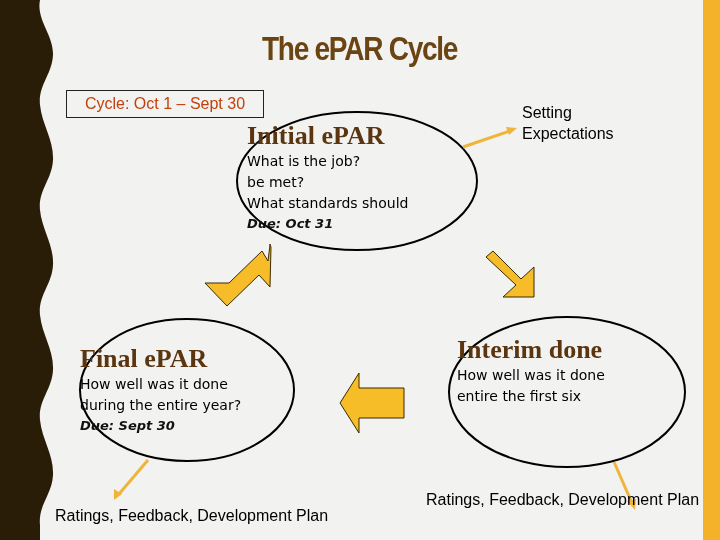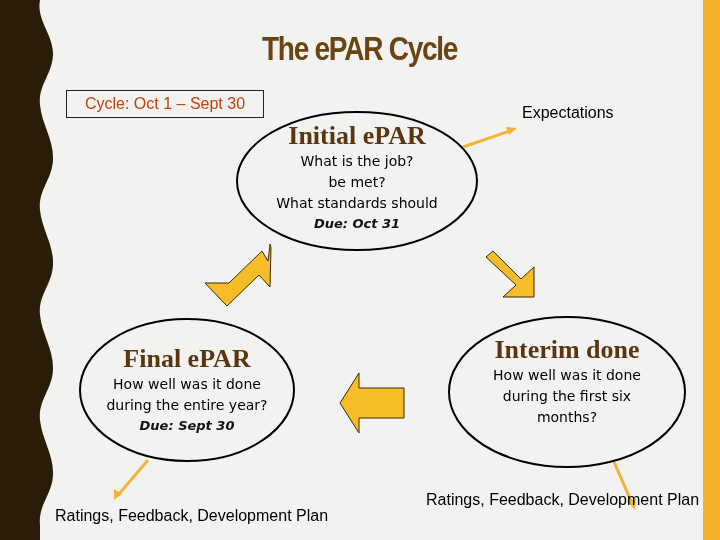--- a/index.html
+++ b/index.html
@@ -1,21 +1,21 @@
 <!DOCTYPE html>
 <html><head>
 <meta charset="utf-8">
 <style>
   html, body { margin:0; padding:0; }
   body { width:720px; height:540px; position:relative; overflow:hidden; background:#f2f2f0; font-family:"Liberation Sans", sans-serif; }
   .abs { position:absolute; }
   #bg-svg { position:absolute; left:0; top:0; width:720px; height:540px; }
   .title { left:0; width:720px; top:30px; text-align:center; font-family:"Liberation Sans", sans-serif; font-weight:bold; font-size:33px; letter-spacing:-1.5px; color:#6b4413; transform:scaleX(0.85); transform-origin:357px 0; }
   .cycle-box { left:66px; top:90px; width:196px; height:26px; border:1px solid #222; background:#f2f2f0; font-size:16px; line-height:26px; text-align:center; color:#c2410c; }
-  .ell-text { position:absolute; text-align:center; color:#000; }
+  .ell-text { position:absolute; text-align:left; color:#000; }
   .ell-title { font-family:"Liberation Serif", serif; font-weight:bold; font-size:26px; color:#5a3510; line-height:30px; }
   .ell-body { font-family:"DejaVu Sans", sans-serif; font-size:14px; line-height:21px; }
   .ell-due { font-family:"DejaVu Sans", sans-serif; font-size:13px; font-weight:bold; font-style:italic; line-height:20px; color:#111; }
   .label { font-size:16px; line-height:21px; color:#000; }
 </style>
 </head>
 <body>
 
 <svg id="bg-svg" viewBox="0 0 720 540">
 
@@ -60,25 +60,25 @@
 <div class="ell-text" style="left:80px; top:344px; width:214px;">
   <div class="ell-title">Final ePAR</div>
   <div class="ell-body">How well was it done</div>
   <div class="ell-body">during the entire year?</div>
   <div class="ell-due">Due: Sept 30</div>
 </div>
 
 <div class="ell-text" style="left:457px; top:335px; width:220px;">
   <div class="ell-title">Interim done</div>
   <div class="ell-body">How well was it done</div>
-  <div class="ell-body">during the first six</div>
-  <div class="ell-body">months?</div>
+  <div class="ell-body">entire the first six</div>
 </div>
 
 <div class="abs label" style="left:522px; top:102px;">
+  <div>Setting</div>
   <div>Expectations</div>
 </div>
 
 <div class="abs label" style="left:55px; top:505px; white-space:nowrap;">Ratings, Feedback, Development Plan</div>
 
 <div class="abs label" style="left:426px; top:489px; white-space:nowrap;">
   <div>Ratings, Feedback, Development Plan</div>
 </div>
 
 </body></html>

